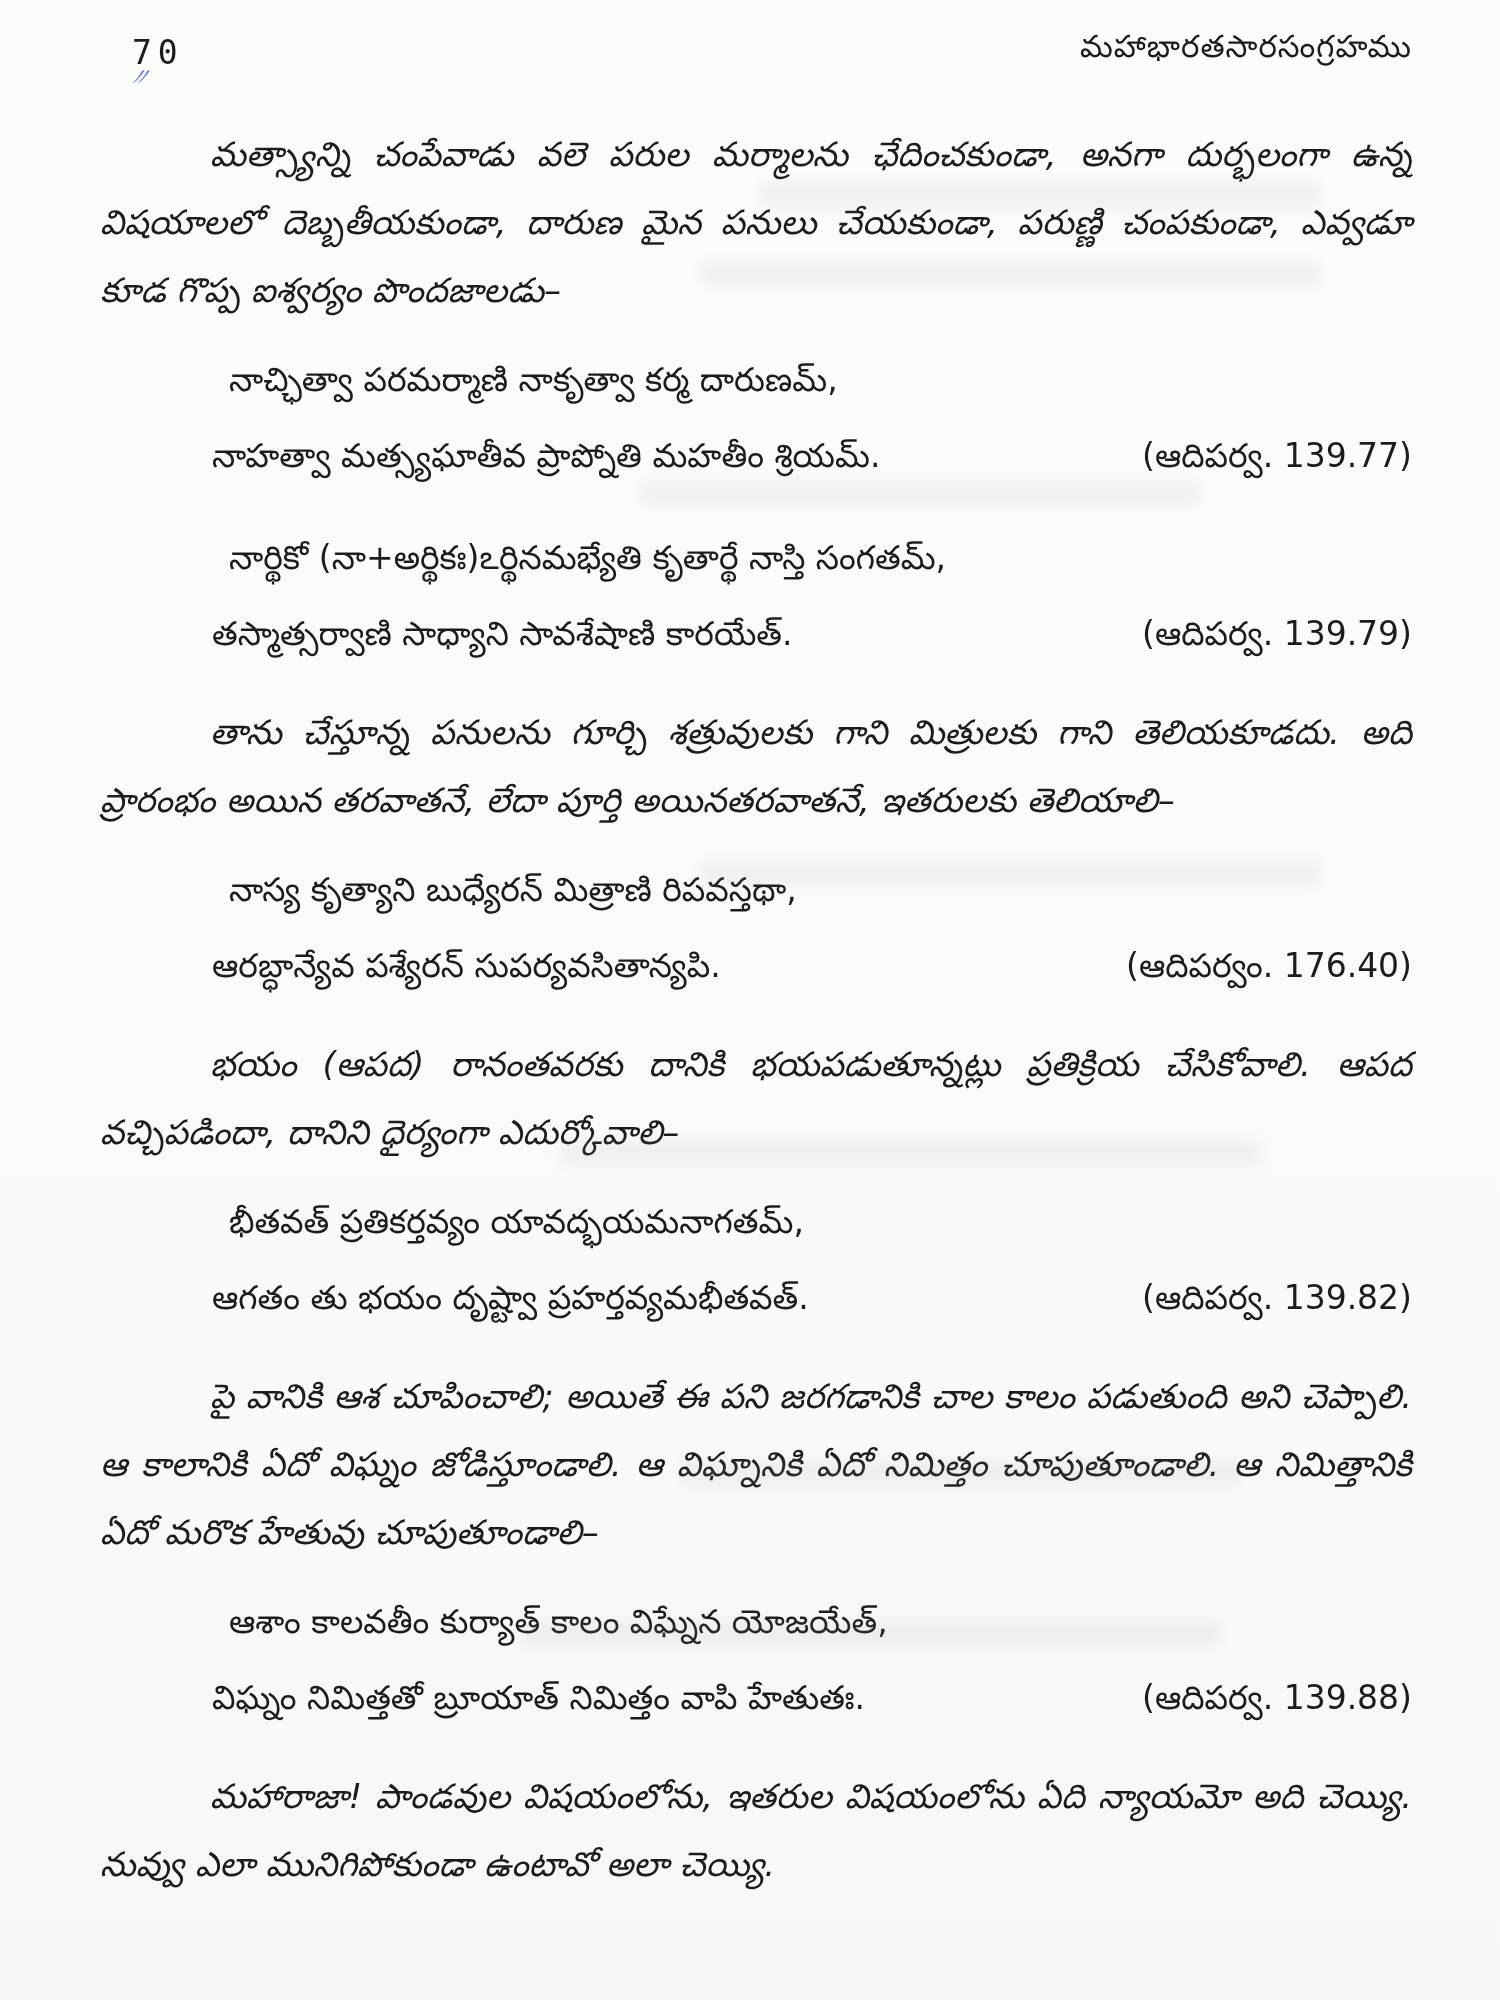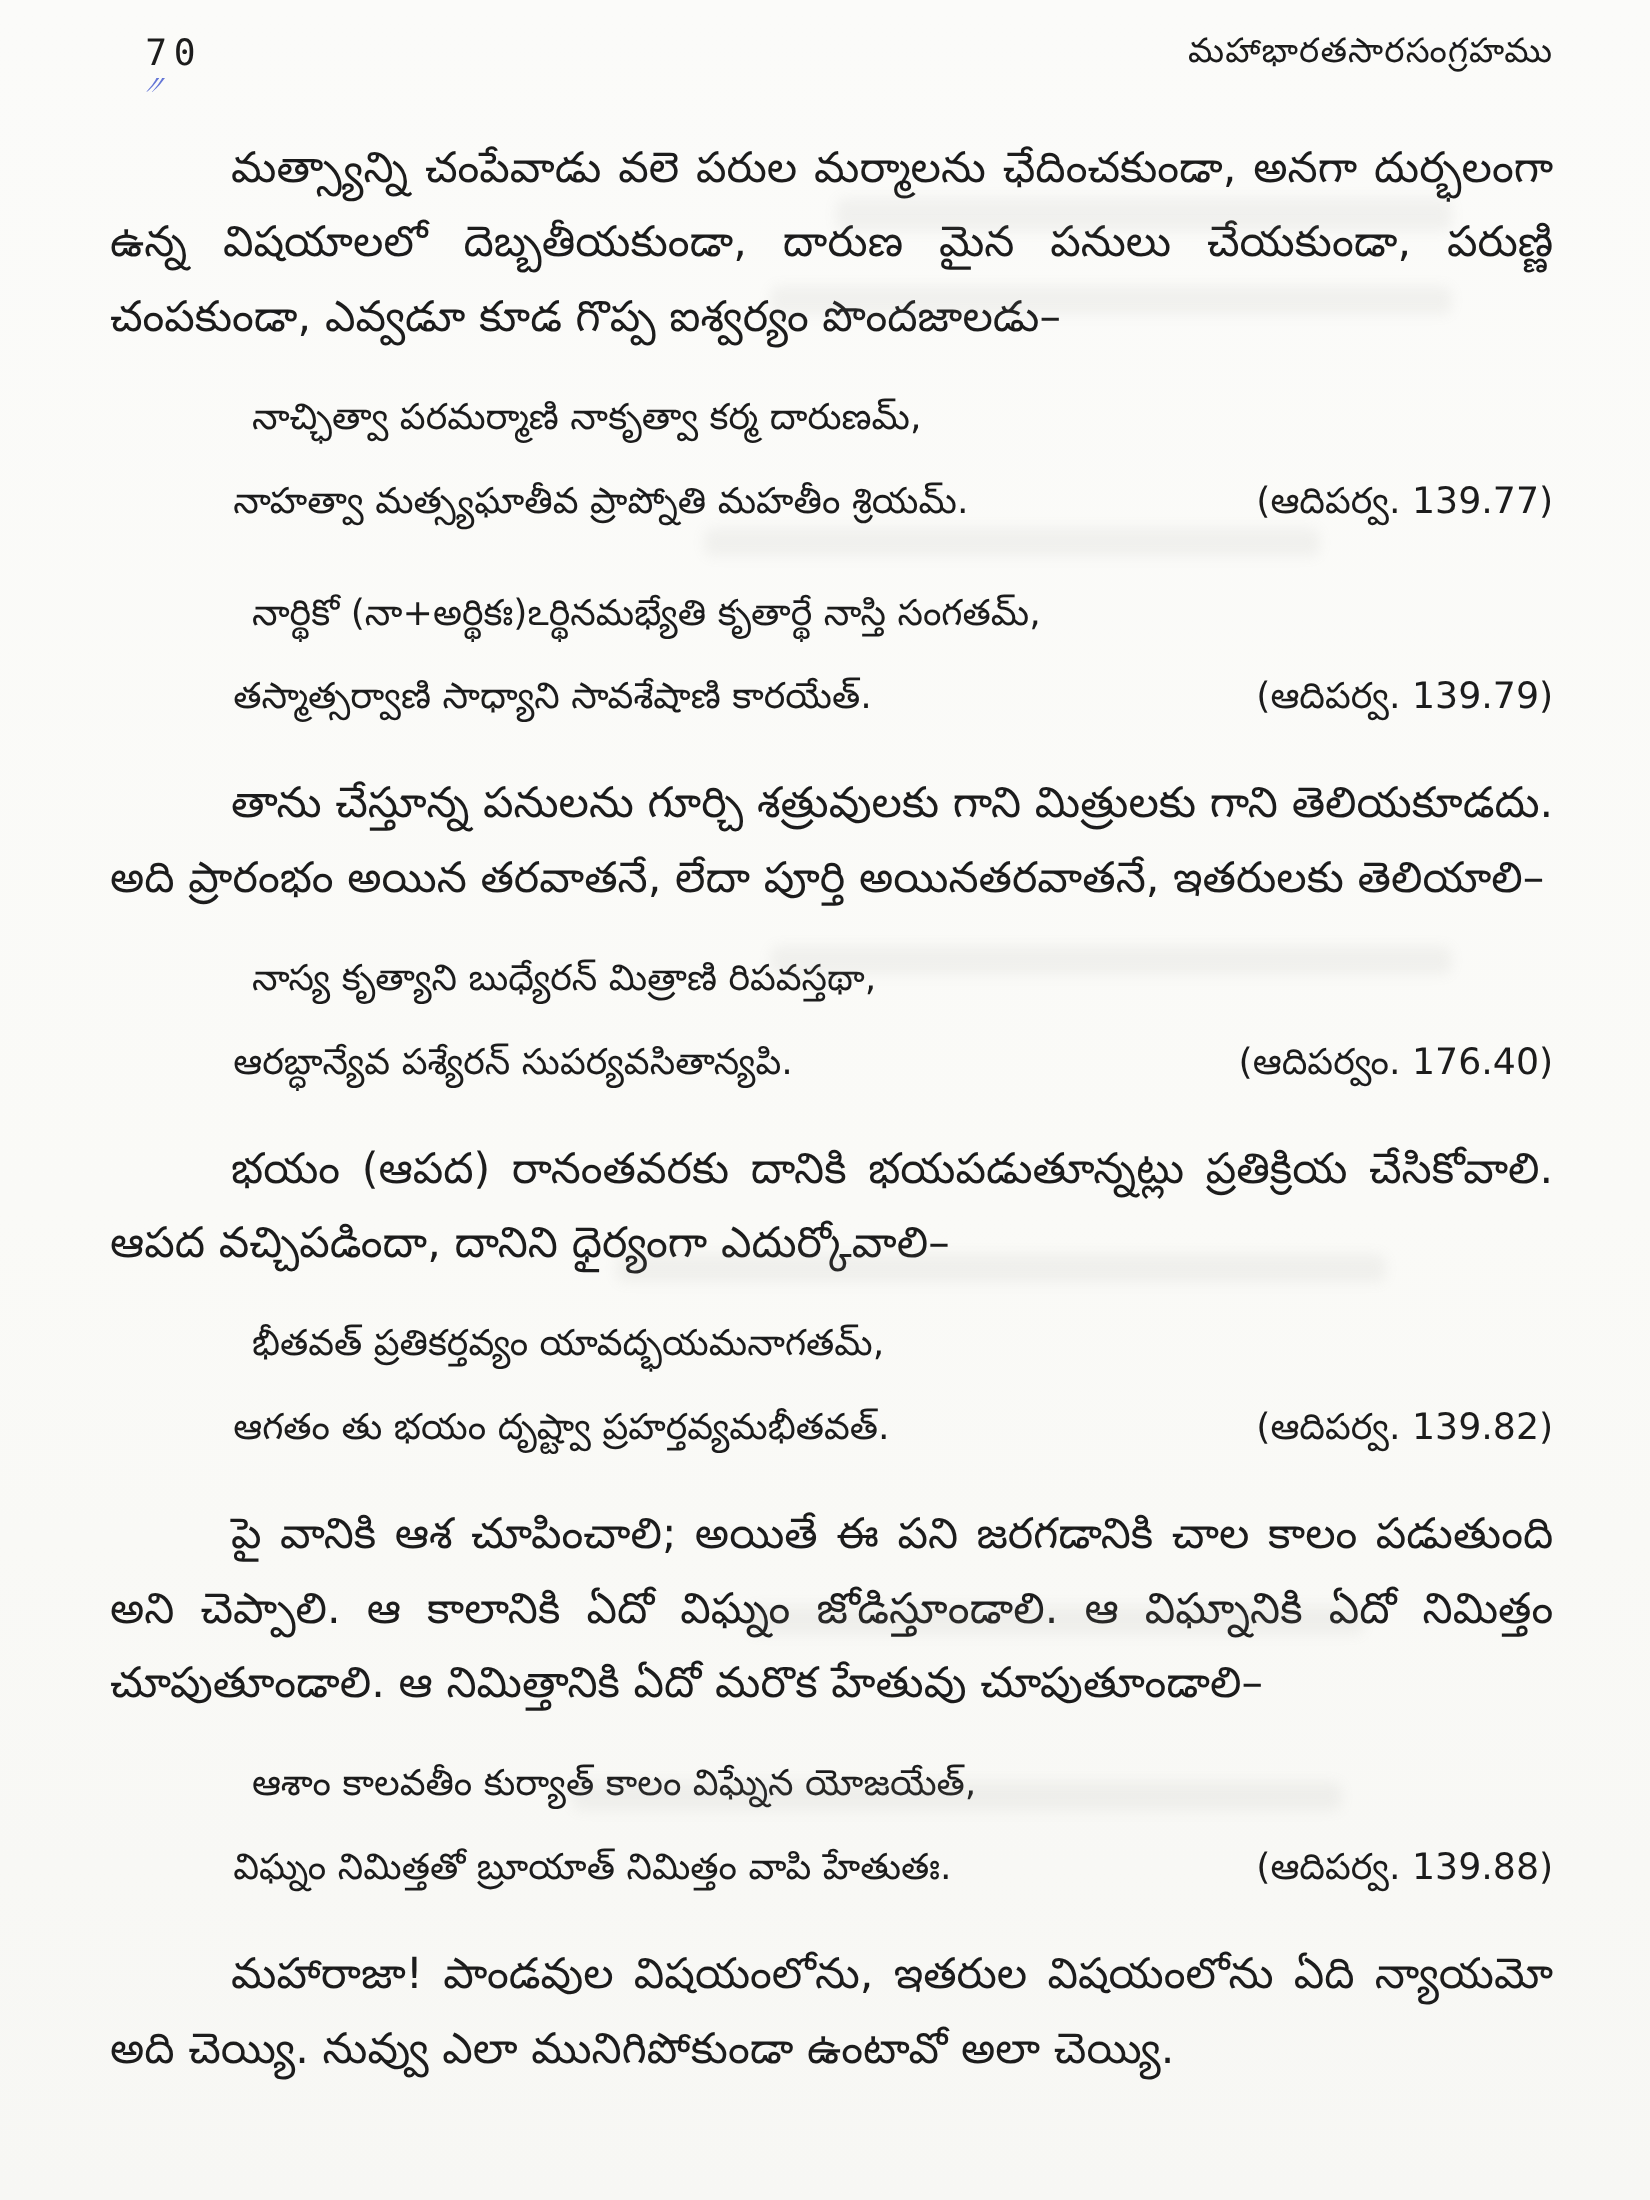--- a/index.html
+++ b/index.html
@@ -32,21 +32,21 @@
   .st2 { left: 700px; top: 260px;  width: 620px; height: 26px; }
   .st3 { left: 640px; top: 480px;  width: 560px; height: 26px; }
   .st4 { left: 700px; top: 860px;  width: 620px; height: 26px; }
   .st5 { left: 560px; top: 1140px; width: 700px; height: 26px; }
   .st6 { left: 680px; top: 1460px; width: 560px; height: 26px; }
   .st7 { left: 520px; top: 1620px; width: 700px; height: 26px; }
 
   .header {
     display: flex;
     justify-content: space-between;
-    align-items: flex-start;
+    align-items: flex-end;
     font-size: 31px;
     letter-spacing: 1px;
     margin-bottom: 4px;
   }
   .page-num {
     font-family: "DejaVu Sans Mono", "Liberation Mono", monospace;
     font-size: 33px;
     letter-spacing: 6px;
     padding-left: 32px;
   }
@@ -59,25 +59,26 @@
     color: #4a5fd0;
     font-size: 26px;
     font-style: italic;
     transform: skewX(-18deg);
     opacity: 0.85;
   }
 
   .body-text { margin-top: 48px; }
 
   p.para {
-    font-size: 39px;
+    font-size: 34px;
     line-height: 68px;
     text-align: justify;
     text-indent: 110px;
     margin: 0 0 18px 0;
+    font-style: italic;
   }
 
   .verse {
     margin: 10px 0 26px 112px;
     font-size: 33px;
     line-height: 76px;
   }
   .verse .vline1 { white-space: nowrap; margin-left: 17px; }
   .verse .vline2 {
     display: flex;

